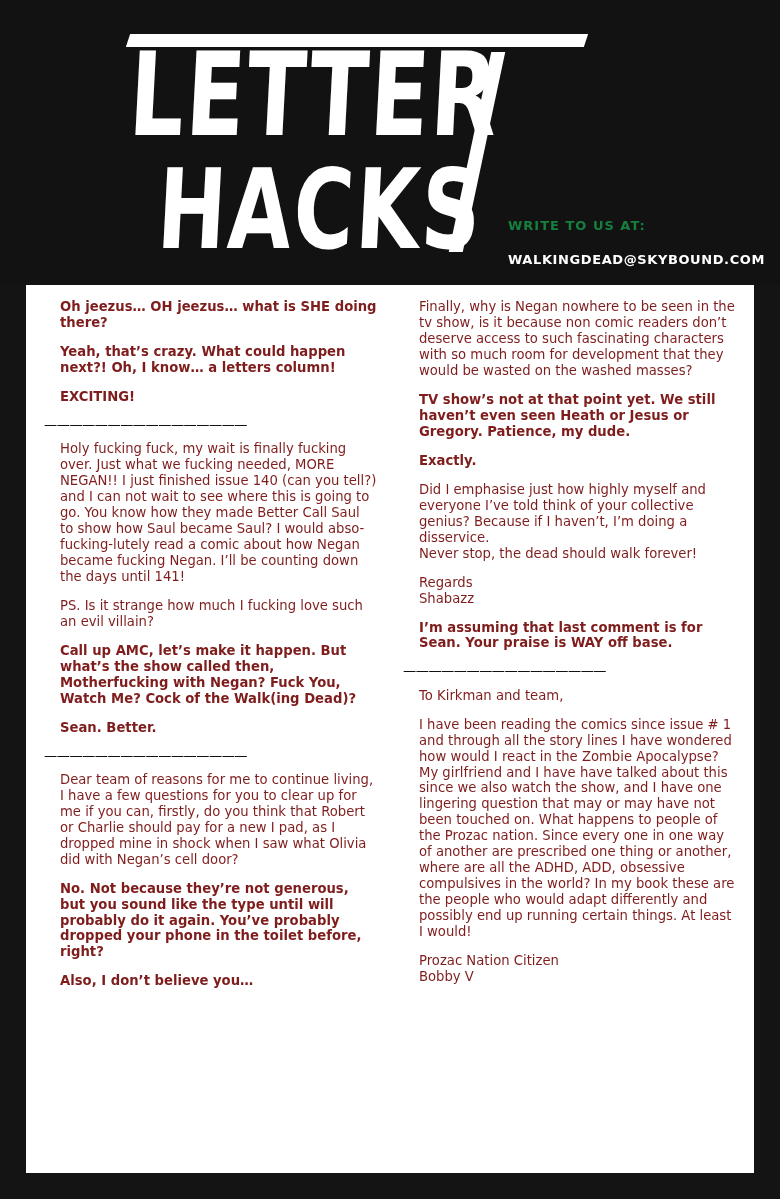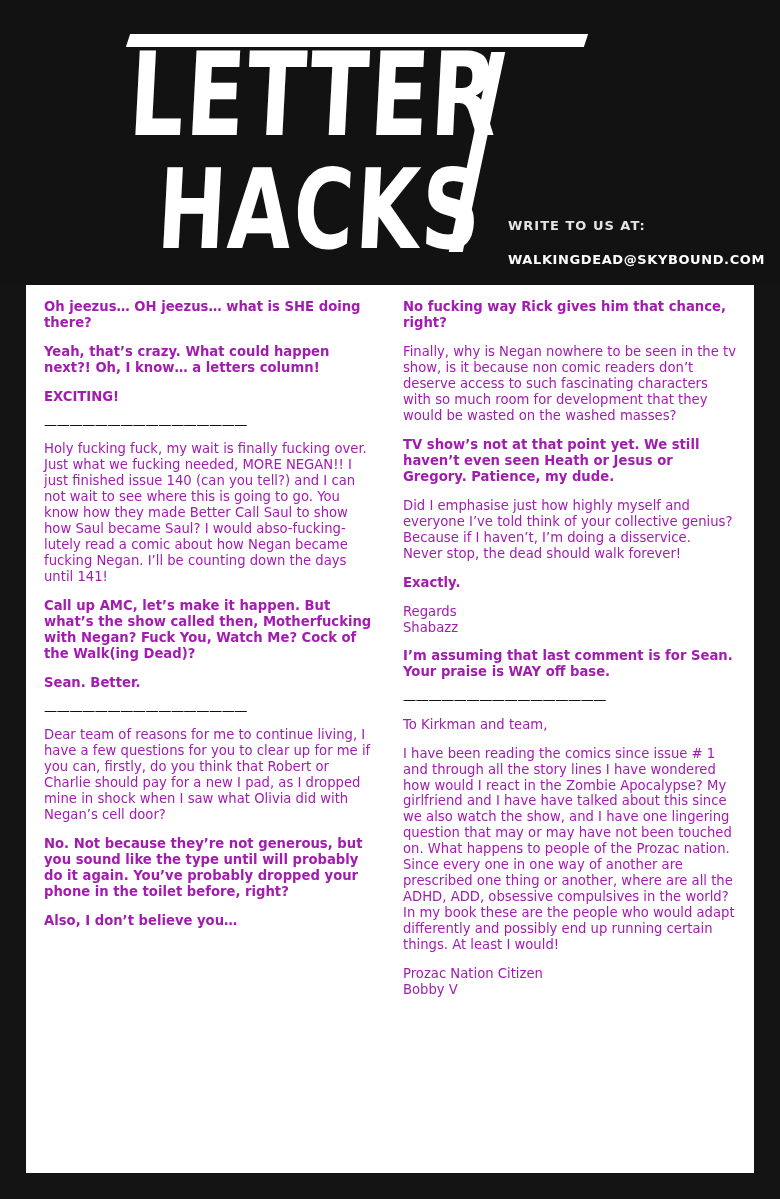--- a/index.html
+++ b/index.html
@@ -69,21 +69,21 @@
     left: 470px;
     width: 14px;
     height: 200px;
     background: #ffffff;
     transform: skewX(-12deg);
   }
   .write-to {
     position: absolute;
     left: 508px;
     top: 218px;
-    color: #e5e5e5;
+    color: #15803d;
     font-size: 13px;
     font-weight: bold;
     letter-spacing: 1px;
   }
   .write-email {
     position: absolute;
     left: 508px;
     top: 252px;
     color: #ffffff;
     font-size: 13px;
@@ -105,24 +105,24 @@
   .cols {
     display: flex;
     gap: 26px;
     height: 100%;
   }
   .col {
     width: 337px;
     box-sizing: border-box;
   }
   .blk {
-    color: #a21caf;
+    color: #7f1d1d;
     font-size: 13.2px;
     line-height: 1.21;
-    margin: 0 0 13px 0;
+    margin: 0 0 13px 16px;
     white-space: pre-line;
   }
   .blk.bold {
     font-weight: bold;
   }
   .blk.bolditalic {
     font-weight: bold;
   }
   .divider {
     color: #111111;
@@ -150,34 +150,34 @@
   </div>
 
   <div class="panel">
     <div class="cols">
       <div class="col" id="col-left">
           <div class="blk bold">Oh jeezus… OH jeezus… what is SHE doing there?</div>
           <div class="blk bolditalic">Yeah, that’s crazy.  What could happen next?!  Oh, I know… a letters column!</div>
           <div class="blk bolditalic">EXCITING!</div>
           <div class="divider">————————————————</div>
           <div class="blk">Holy fucking fuck, my wait is finally fucking over. Just what we fucking needed, MORE NEGAN!! I just finished issue 140 (can you tell?) and I can not wait to see where this is going to go. You know how they made Better Call Saul to show how Saul became Saul? I would abso-fucking-lutely read a comic about how Negan became fucking Negan. I’ll be counting down the days until 141!</div>
+          <div class="blk">PS. Is it strange how much I fucking love such an evil villain?</div>
           <div class="blk bold">Call up AMC, let’s make it happen. But what’s the show called then, Motherfucking with Negan? Fuck You, Watch Me? Cock of the Walk(ing Dead)?</div>
           <div class="blk bolditalic">Sean.  Better.</div>
           <div class="divider">————————————————</div>
           <div class="blk">Dear team of reasons for me to continue living, I have a few questions for you to clear up for me if you can, firstly, do you think that Robert or Charlie should pay for a new I pad, as I dropped mine in shock when I saw what Olivia did with Negan’s cell door?</div>
           <div class="blk bold">No. Not because they’re not generous, but you sound like the type until will probably do it again. You’ve probably dropped your phone in the toilet before, right?</div>
           <div class="blk bolditalic">Also, I don’t believe you…</div>
         </div>
       <div class="col" id="col-right">
-          <div class="blk bold">No fucking way Rick gives him that chance, right?</div>
           <div class="blk">Finally, why is Negan nowhere to be seen in the tv show, is it because non comic readers don’t deserve access to such fascinating characters with so much room for development that they would be wasted on the washed masses?</div>
           <div class="blk bold">TV show’s not at that point yet. We still haven’t even seen Heath or Jesus or Gregory. Patience, my dude.</div>
+          <div class="blk bolditalic">Exactly.</div>
           <div class="blk">Did I emphasise just how highly myself and everyone I’ve told think of your collective genius? Because if I haven’t, I’m doing a disservice.
 Never stop, the dead should walk forever!</div>
-          <div class="blk bolditalic">Exactly.</div>
           <div class="blk">Regards
 Shabazz</div>
           <div class="blk bolditalic">I’m assuming that last comment is for Sean.  Your praise is WAY off base.</div>
           <div class="divider">————————————————</div>
           <div class="blk">To Kirkman and team,</div>
           <div class="blk">I have been reading the comics since issue # 1 and through all the story lines I have wondered how would I react in the Zombie Apocalypse? My girlfriend and I have have talked about this since we also watch the show, and I have one lingering question that may or may have not been touched on. What happens to people of the Prozac nation. Since every one in one way of another are prescribed one thing or another, where are all the ADHD, ADD, obsessive compulsives in the world? In my book these are the people who would adapt differently and possibly end up running certain things. At least I would!</div>
           <div class="blk">Prozac Nation Citizen
 Bobby V</div>
         </div>
     </div>

